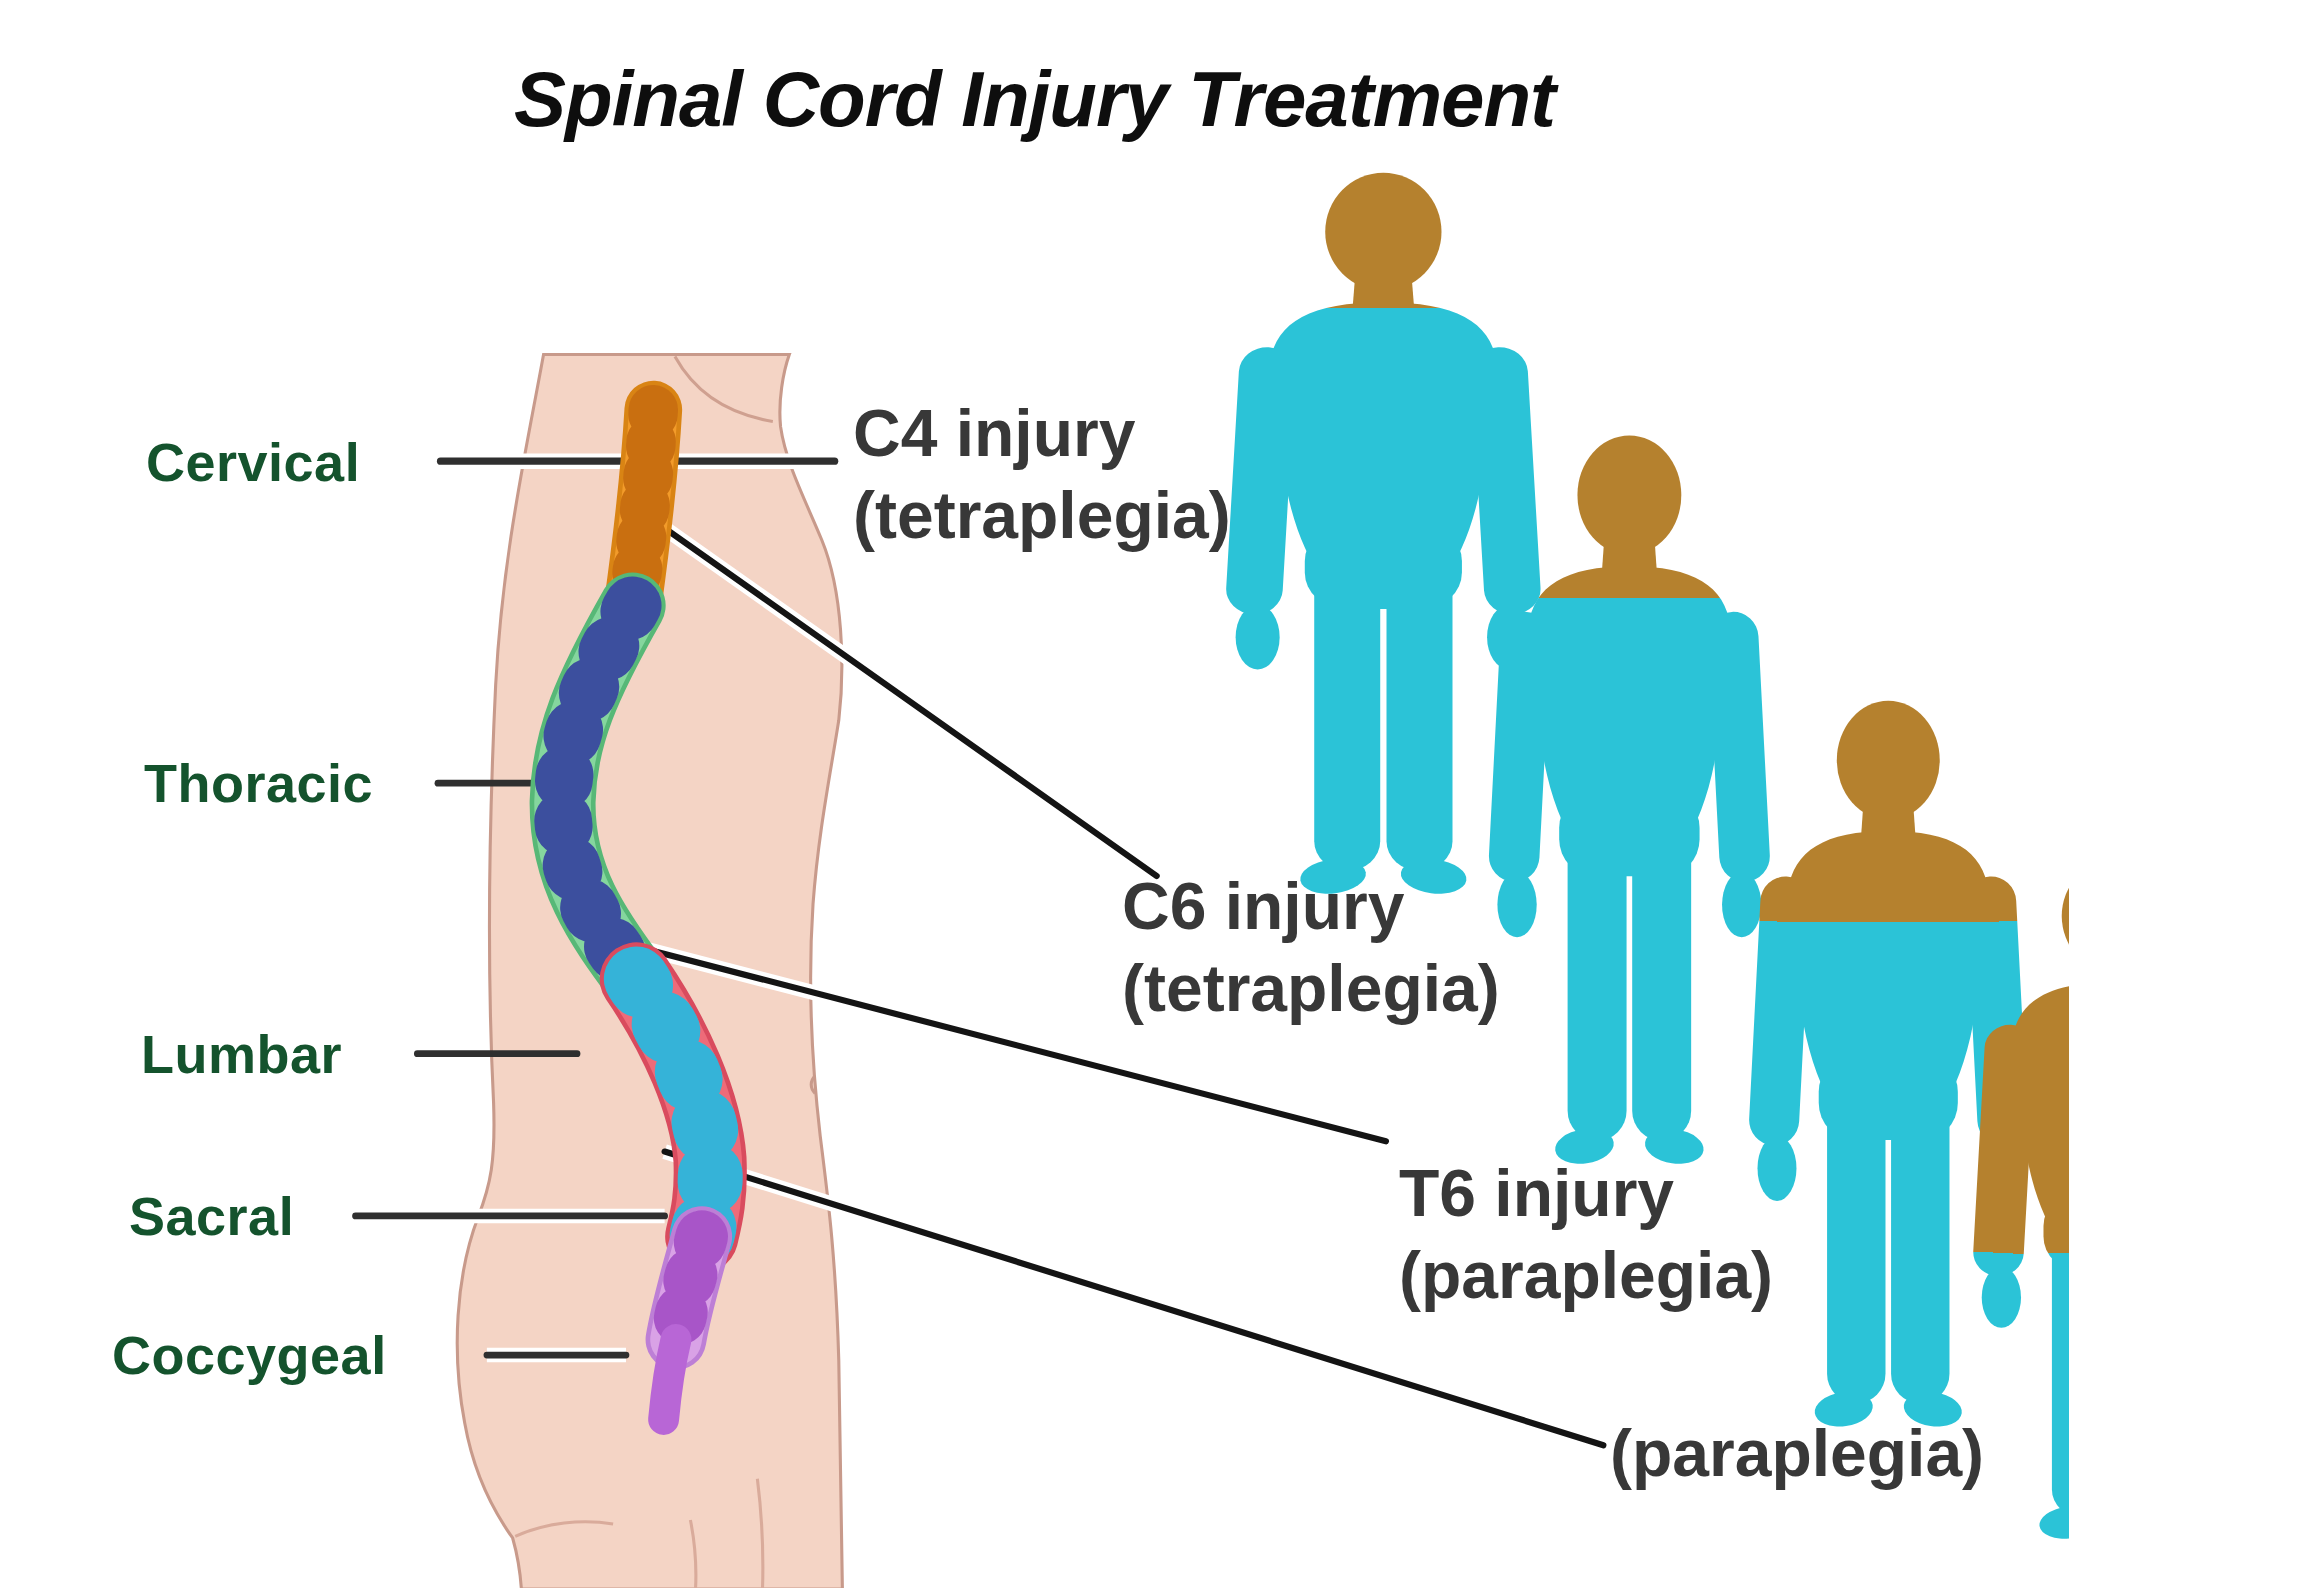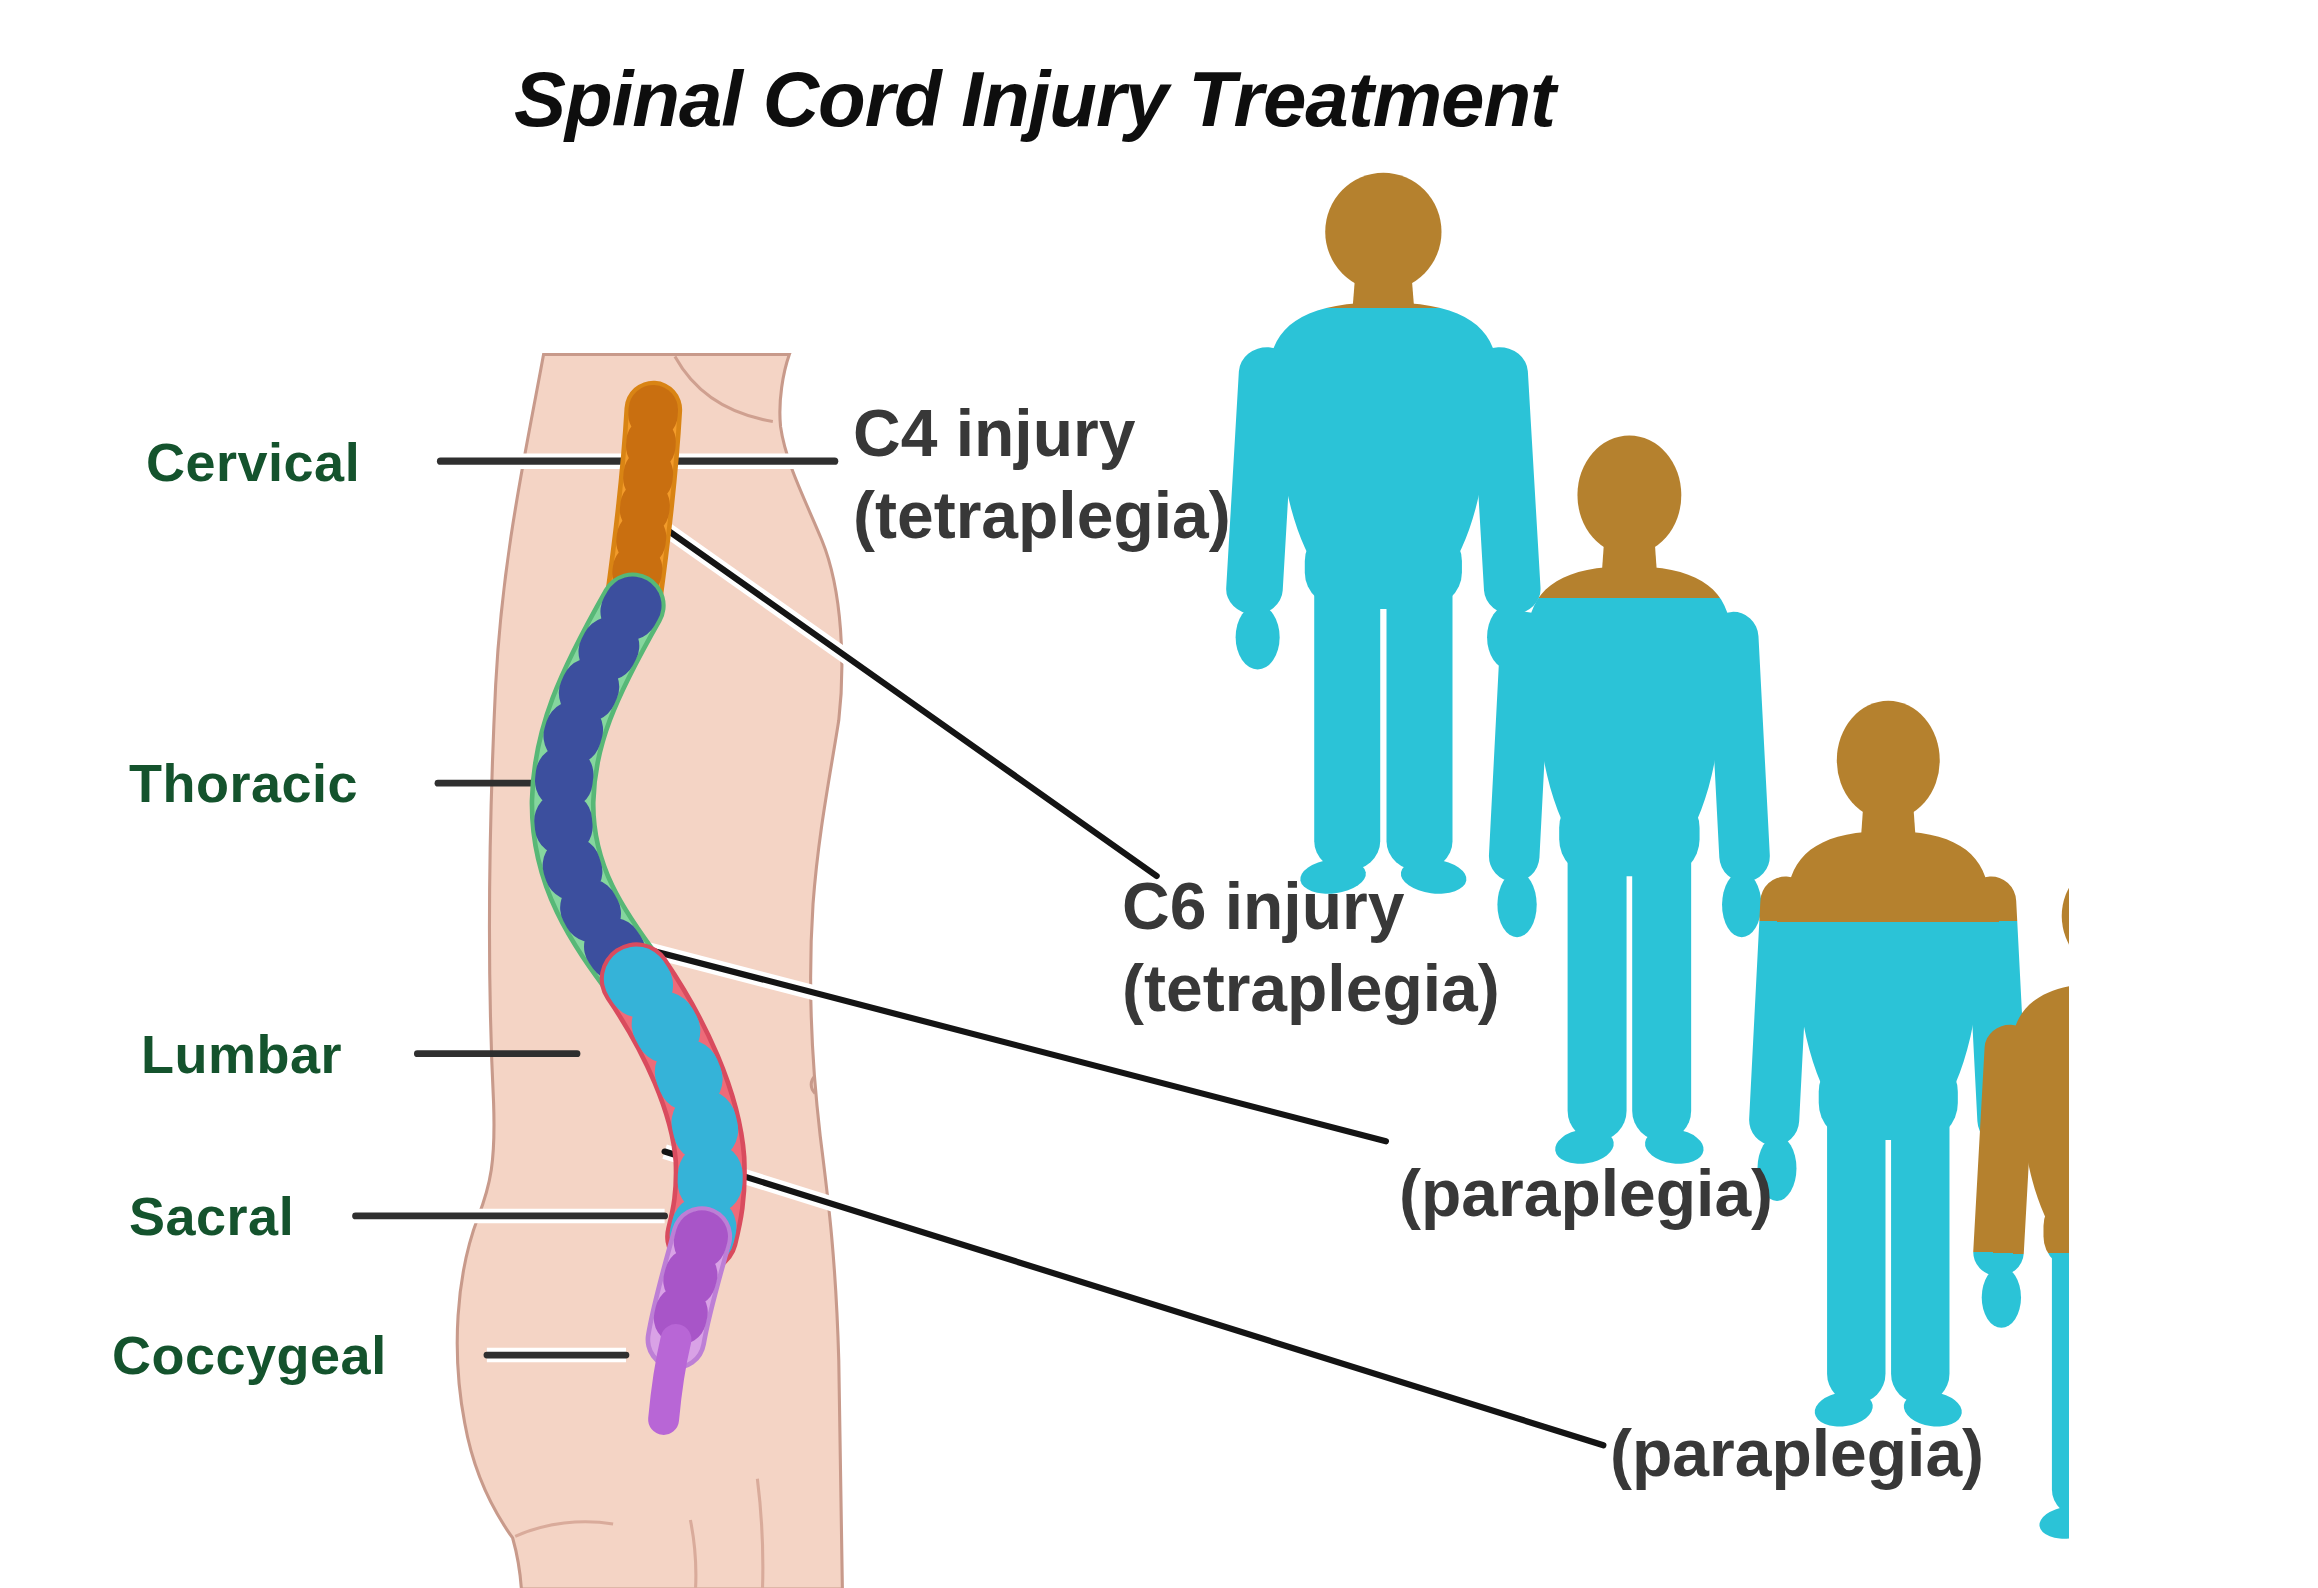--- a/index.html
+++ b/index.html
@@ -13,21 +13,21 @@
   }
   .region-label{
     position:absolute;font-size:54px;font-weight:bold;color:#14532d;
     letter-spacing:0.5px;white-space:nowrap;line-height:1;
   }
   .injury-label{
     position:absolute;font-size:66px;font-weight:bold;color:#383838;
     line-height:1.24;white-space:nowrap;letter-spacing:0px;
   }
   .lbl-cervical{left:146px;top:435px;}
-  .lbl-thoracic{left:129px;top:756px;}
+  .lbl-thoracic{left:144px;top:756px;}
   .lbl-lumbar{left:141px;top:1027px;}
   .lbl-sacral{left:129px;top:1189px;}
   .lbl-coccygeal{left:112px;top:1328px;}
   .inj-c4{left:853px;top:393px;}
   .inj-c6{left:1122px;top:866px;}
   .inj-t6{left:1399px;top:1153px;}
   .inj-l1{left:1610px;top:1413px;}
 </style>
 </head>
 <body>
@@ -148,20 +148,21 @@
 
   <div class="injury-label inj-c4">
     <div>C4 injury</div>
     <div>(tetraplegia)</div>
   </div>
   <div class="injury-label inj-c6">
     <div>C6 injury</div>
     <div>(tetraplegia)</div>
   </div>
   <div class="injury-label inj-t6">
+    <div>T6 injury</div>
     <div>(paraplegia)</div>
   </div>
   <div class="injury-label inj-l1">
     <div>(paraplegia)</div>
   </div>
 
 </div>
 
 
 </body></html>

